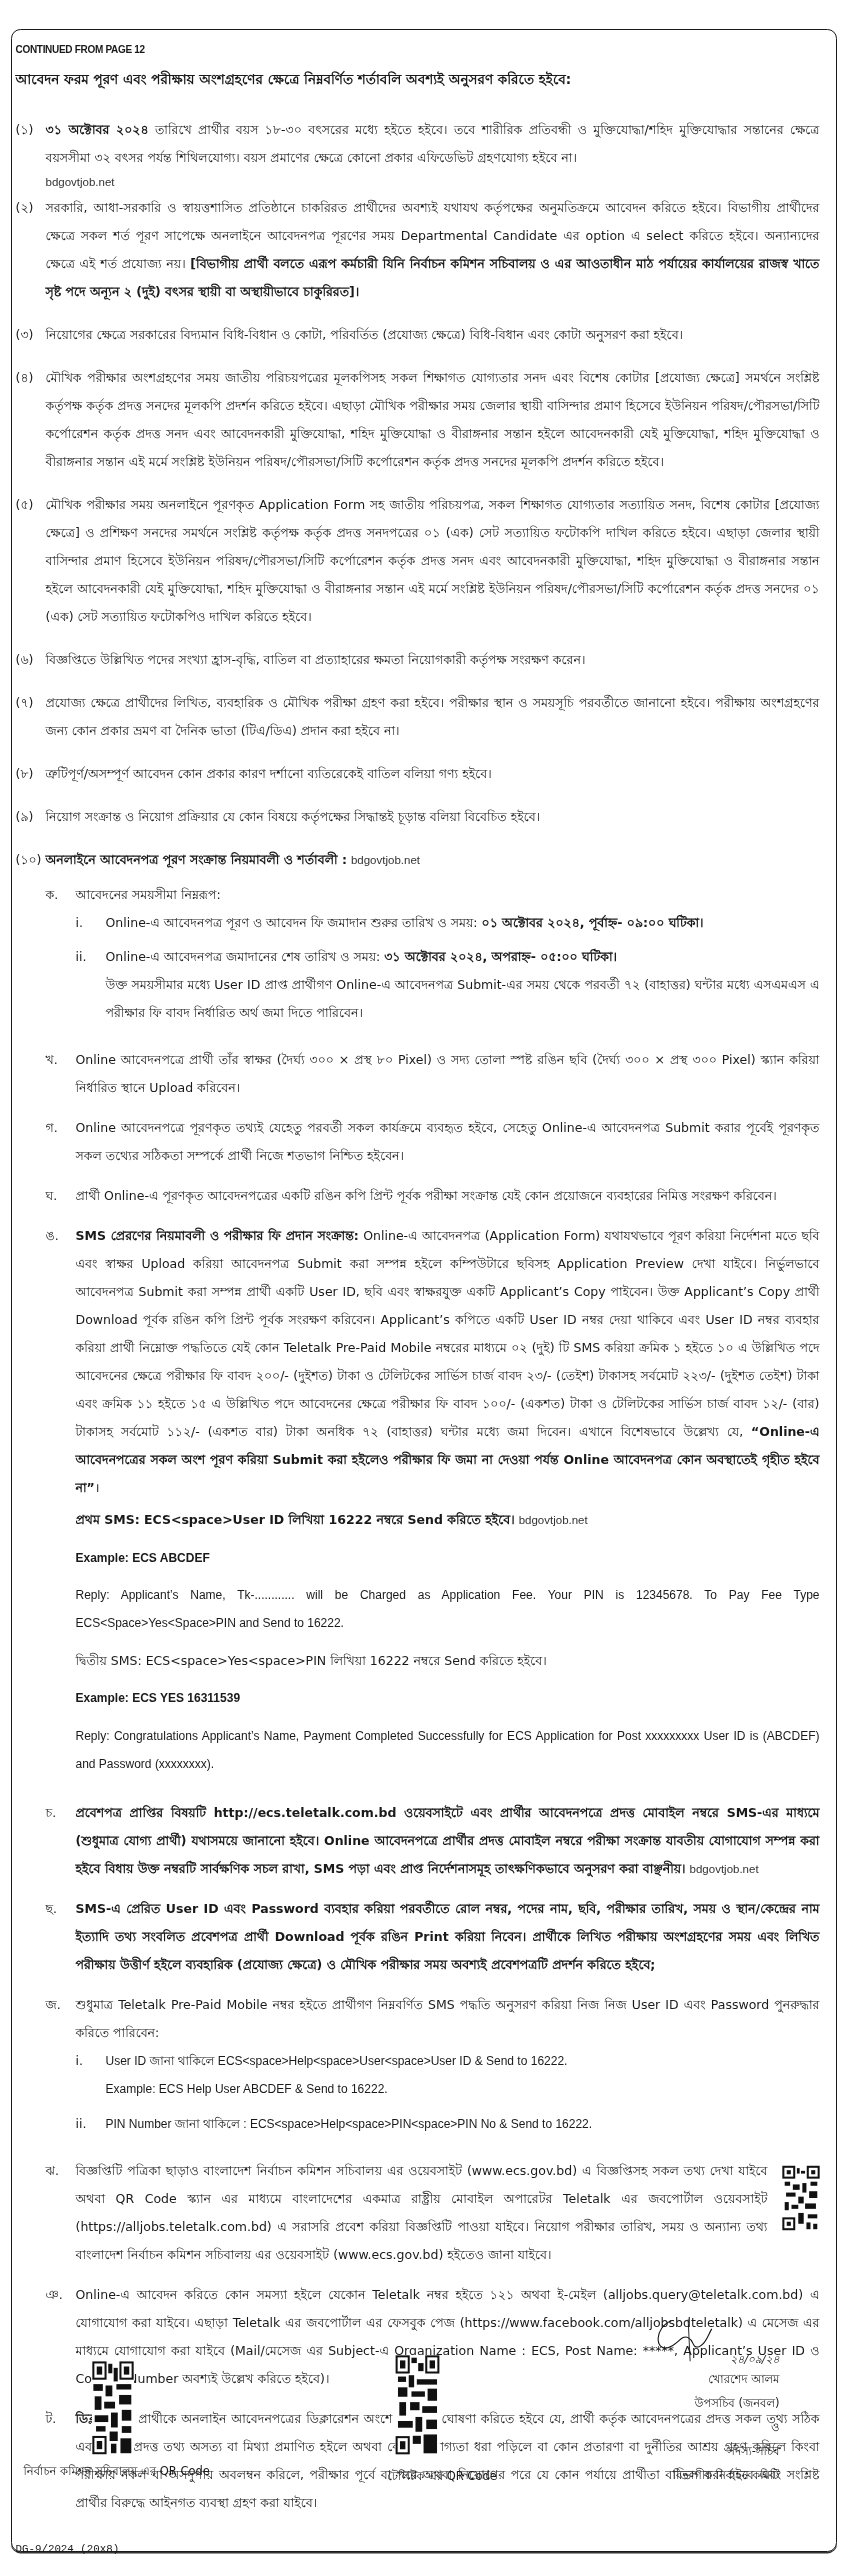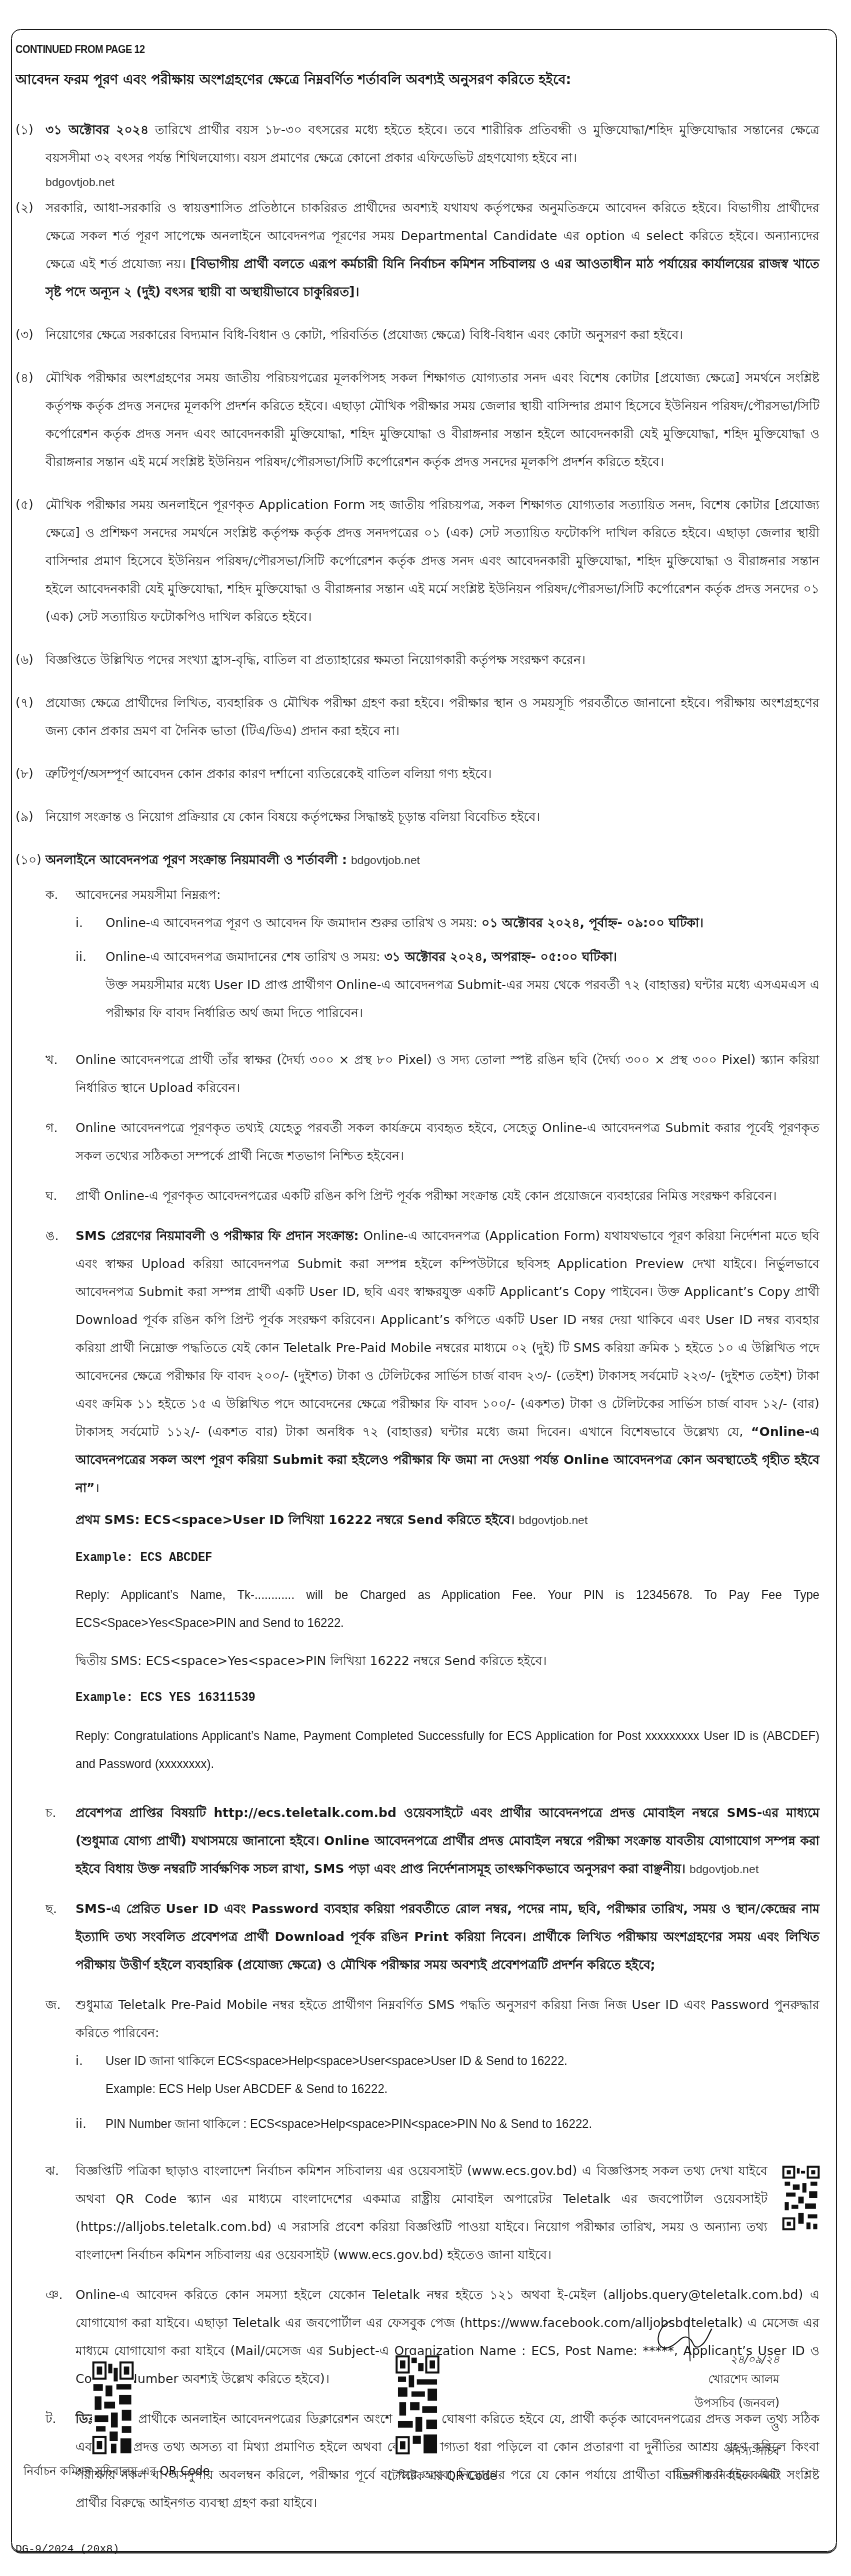--- a/index.html
+++ b/index.html
@@ -18,21 +18,21 @@
   .wm { font-family: "Liberation Sans", sans-serif; font-size: 11.5px; color: #333; line-height: 15px; display: block; margin-left: 30px; margin-top: -12px; margin-bottom: 4px; }
   .wm-inline { font-family: "Liberation Sans", sans-serif; font-size: 11.5px; color: #333; font-weight: normal; }
   b, .bold { font-weight: bold; }
   .sub { display: flex; font-size: 12.5px; line-height: 28px; margin: 0 0 12px 30px; }
   .sub .lbl { width: 30px; flex: 0 0 30px; }
   .sub .body { flex: 1; text-align: justify; }
   .roman { display: flex; margin: 0 0 6.8px 0; }
   .roman .rl { width: 30px; flex: 0 0 30px; }
   .roman .rb { flex: 1; }
   .para { margin: 4px 0 9.5px 0; }
-  .ex { font-family: Liberation Mono, monospace; font-weight: bold; font-size: 12px; }
+  .ex { font-family: Liberation Sans, sans-serif; font-weight: bold; font-size: 12px; }
   .reply { font-family: "Liberation Sans", sans-serif; font-size: 12px; }
   .with-qr { display: flex; gap: 14px; }
   .with-qr .txt { flex: 1; }
   .qr { width: 38px; height: 68px; flex: 0 0 38px; margin-top: 6.8px;}
   .footer { position: absolute; left: 15.5px; top: 2341px; width: 804px; height: 216px; }
   .qr-block { position: absolute; text-align: center; margin-left: 8px; }
   .qr-block .qrimg { width: 42px; height: 95px; display: block; }
   .qr-caption { font-size: 11.5px; white-space: nowrap; }
   .sign { position: absolute; left: 588px; top: 0; width: 176px; text-align: right; font-size: 11.5px; line-height: 24px; }
   .docref { position: absolute; left: 0; top: 182px; font-family: Liberation Mono, monospace; font-size: 10.8px; margin-top: 20px; }

